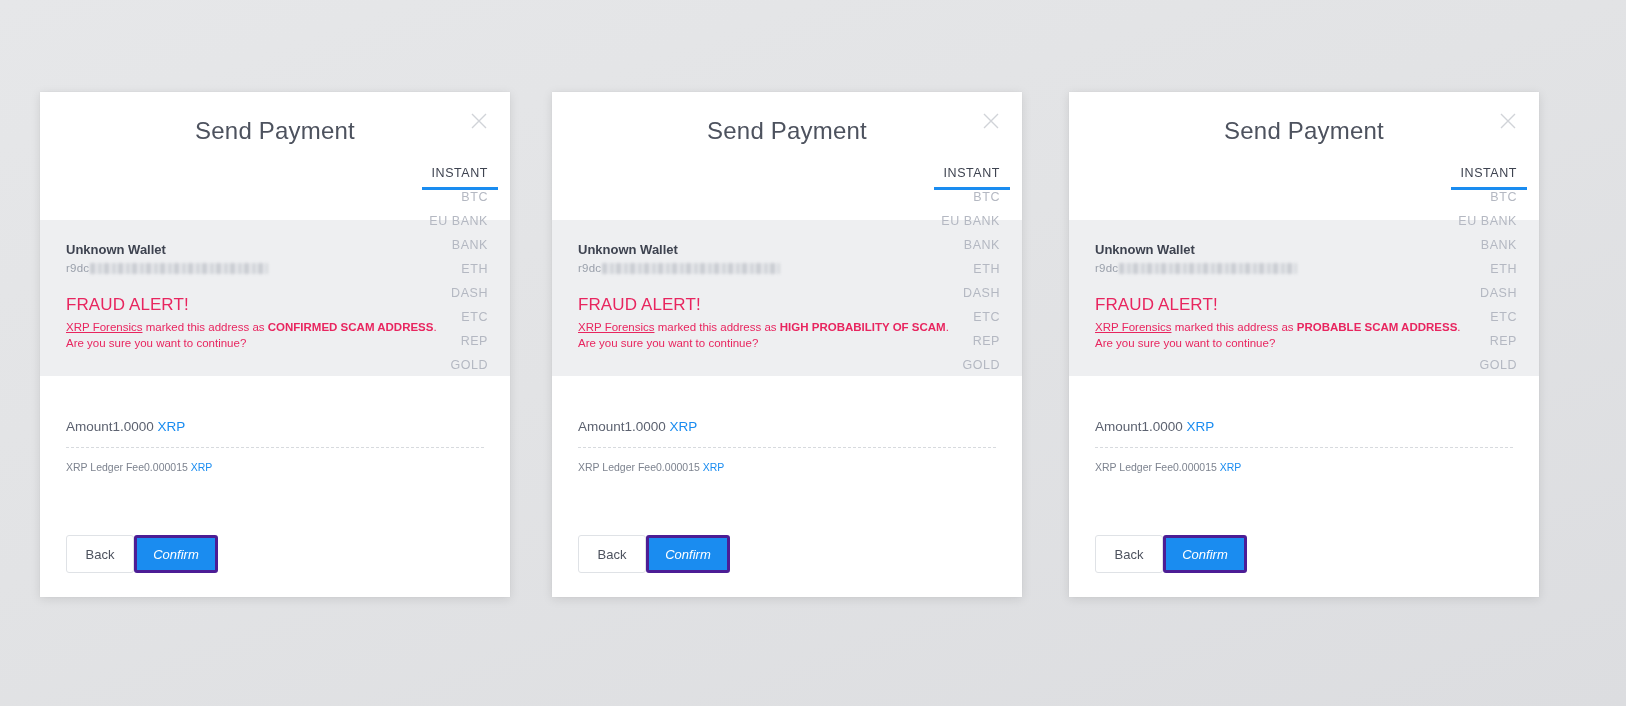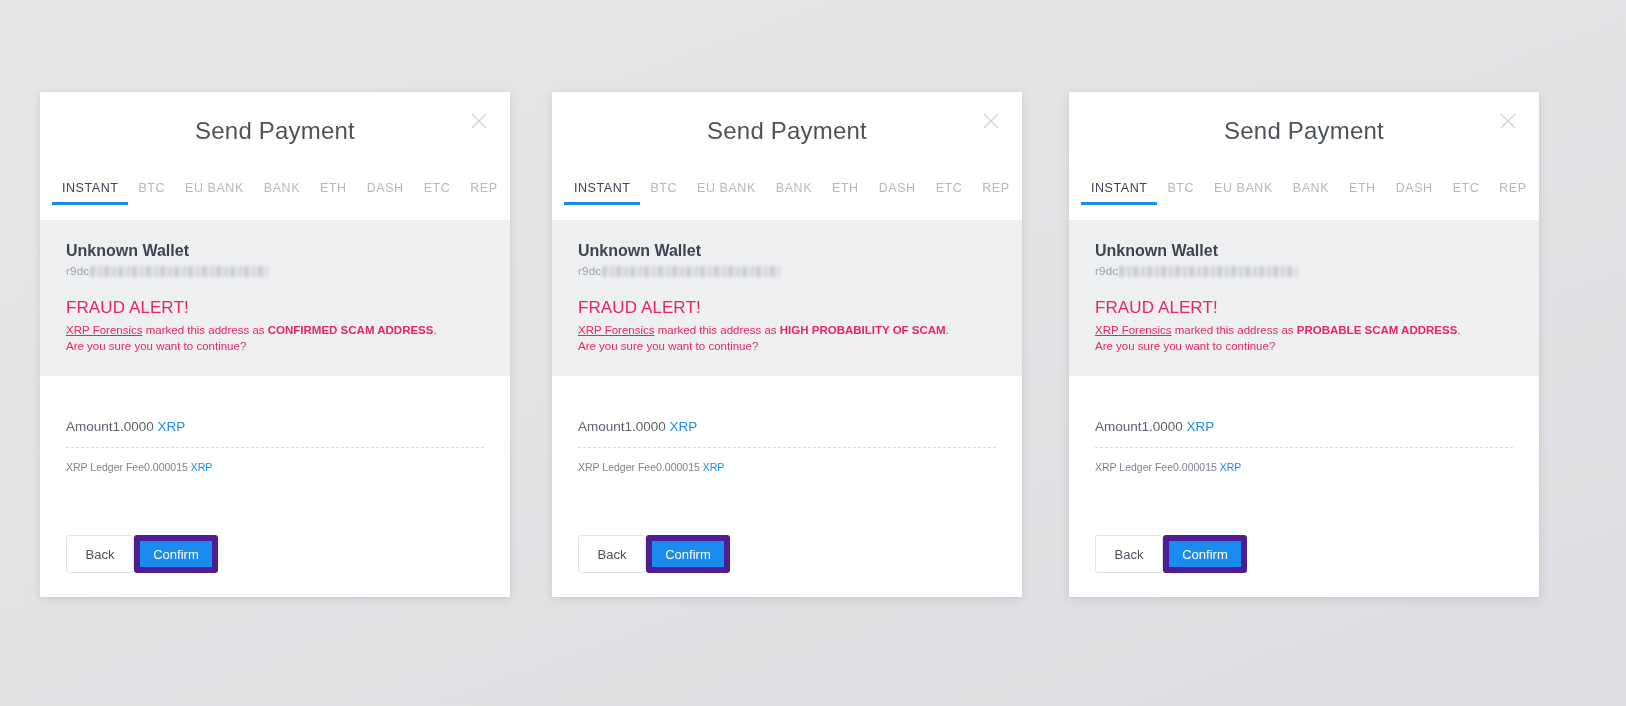--- a/index.html
+++ b/index.html
@@ -62,22 +62,23 @@
     opacity: 0.85;
   }
   .close-btn svg { display: block; }
 
   
   .tabs {
     position: relative;
     height: 54px;
     padding: 0 12px;
     display: flex;
-    align-items: center;
+    align-items: flex-end;
     box-sizing: border-box;
+    flex-direction: column;
   }
   .tab {
     position: relative;
     padding: 0 10px 10px 10px;
     font-size: 12.5px;
     letter-spacing: 0.55px;
     color: #b4b8c2;
     white-space: nowrap;
     cursor: pointer;
     font-weight: 400;
@@ -97,21 +98,21 @@
   }
 
   
   .info-panel {
     background: #eeeff1;
     padding: 22px 26px 26px 26px;
     box-sizing: border-box;
     height: 156px;
   }
   .wallet-name {
-    font-size: 16px;
+    font-size: 13px;
     font-weight: bold;
     color: #3e4350;
     margin-bottom: 4px;
   }
   .wallet-addr {
     font-size: 11.5px;
     color: #9aa0ab;
     display: flex;
     align-items: center;
     height: 14px;
@@ -214,22 +215,23 @@
     width: 68px;
     height: 38px;
     background: #ffffff;
     border: 1px solid #dfe2e6;
     color: #4d525e;
   }
   .btn-confirm {
     width: 84px;
     height: 38px;
     background: #1a8cf0;
-    border: 6px solid #4c1d95;
+    border: 3px solid #4c1d95;
     color: #ffffff;
+    font-style: italic;
   }
 </style>
 </head>
 <body>
 
 <div id="stage">
 
   <div class="card c1">
     <div class="card-header">
       <div class="card-title">Send Payment</div>

